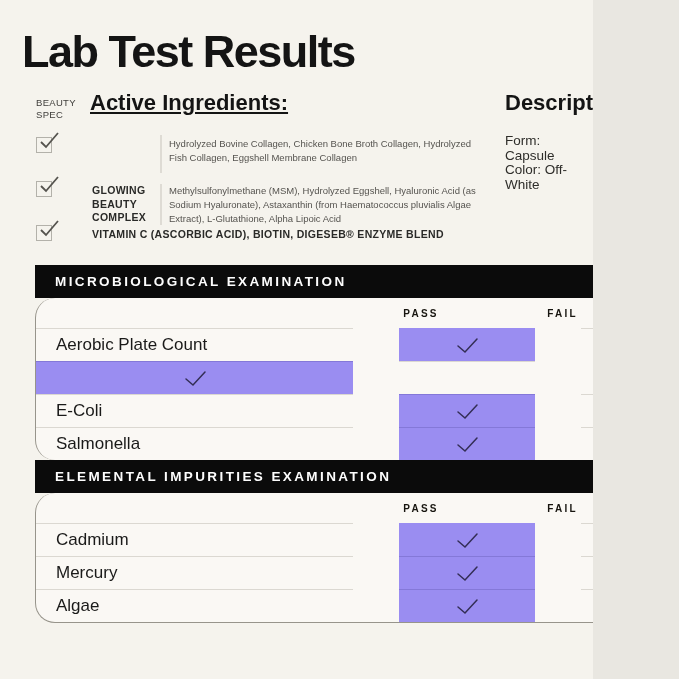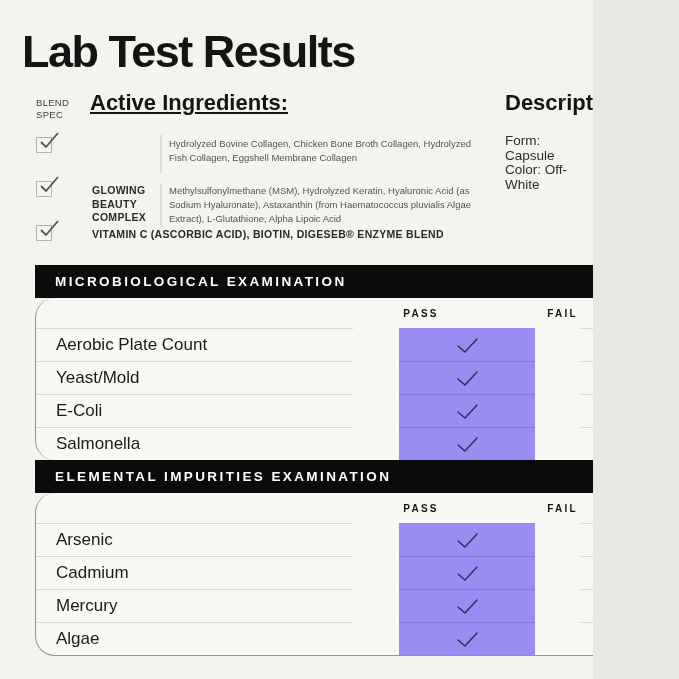--- a/index.html
+++ b/index.html
@@ -91,21 +91,21 @@
   <div class="title">Lab Test Results</div>
 
   <svg class="logo" viewBox="0 0 60 60">
     <circle cx="30" cy="30" r="29" fill="#0d0d0d"></circle>
     <path fill="#ffffff" fill-rule="evenodd" d="M24 16 L49 16 L33 48 Z  M30 23 L43 23 L34 40 Z"></path>
     <polygon fill="#ffffff" points="14,16 24,16 35,48 31,48"></polygon>
     <polygon fill="#0d0d0d" points="23.5,14 27,14 24.5,23 21,23"></polygon>
   </svg>
 
   <div class="within-spec">
-    <div>BLEND</div>
+    <div>BEAUTY</div>
     <div>SPEC</div>
   </div>
 
   <div class="ai-heading">Active Ingredients:</div>
 
   <span class="cb c0">
     <svg width="22" height="22" viewBox="0 0 22 22">
       <path d="M3 12 L8 17 L20 3" fill="none" stroke="#55534e" stroke-width="1.8"></path>
     </svg>
   </span>
@@ -118,21 +118,21 @@
     <svg width="22" height="22" viewBox="0 0 22 22">
       <path d="M3 12 L8 17 L20 3" fill="none" stroke="#55534e" stroke-width="1.8"></path>
     </svg>
   </span>
 
   <div class="ing-divider d0"></div>
   <div class="ing-desc i0">Hydrolyzed Bovine Collagen, Chicken Bone Broth Collagen, Hydrolyzed Fish Collagen, Eggshell Membrane Collagen</div>
 
   <div class="ing-name n1">GLOWING BEAUTY COMPLEX</div>
   <div class="ing-divider d1"></div>
-  <div class="ing-desc i1">Methylsulfonylmethane (MSM), Hydrolyzed Keratin, Hyaluronic Acid (as Sodium Hyaluronate), Astaxanthin (from Haematococcus pluvialis Algae Extract), L-Glutathione, Alpha Lipoic Acid</div>
+  <div class="ing-desc i1">Methylsulfonylmethane (MSM), Hydrolyzed Eggshell, Hyaluronic Acid (as Sodium Hyaluronate), Astaxanthin (from Haematococcus pluvialis Algae Extract), L-Glutathione, Alpha Lipoic Acid</div>
 
   <div class="ing-inline">VITAMIN C (ASCORBIC ACID), BIOTIN, DIGESEB® ENZYME BLEND</div>
 
   <div class="desc-heading">Description:</div>
   <div class="desc-line l0">Form: Capsule</div>
   <div class="desc-line l1">Color: Off-White</div>
 
   <div class="tables">
 
     <div class="table">
@@ -146,21 +146,20 @@
         <div class="trow">
           <div class="cell-label">Aerobic Plate Count</div>
           <div class="cell-pass">
             <svg width="26" height="18" viewBox="0 0 26 18">
                 <path d="M4 10 L11 16 L23 3" fill="none" stroke="#332e55" stroke-width="1.5" stroke-linecap="round"></path>
               </svg>
           </div>
           <div class="cell-fail"></div>
         </div>
         <div class="trow">
-          <div class="cell-label">Yeast/Mold</div>
           <div class="cell-pass">
             <svg width="26" height="18" viewBox="0 0 26 18">
                 <path d="M4 10 L11 16 L23 3" fill="none" stroke="#332e55" stroke-width="1.5" stroke-linecap="round"></path>
               </svg>
           </div>
           <div class="cell-fail"></div>
         </div>
         <div class="trow">
           <div class="cell-label">E-Coli</div>
           <div class="cell-pass">
@@ -184,29 +183,20 @@
 
     <div class="table">
       <div class="tbar">ELEMENTAL IMPURITIES EXAMINATION</div>
       <div class="tbody">
         <div class="colrow">
           <div class="hcell"></div>
           <div class="hcell">PASS</div>
           <div class="hcell">FAIL</div>
         </div>
         <div class="trow">
-          <div class="cell-label">Arsenic</div>
-          <div class="cell-pass">
-            <svg width="26" height="18" viewBox="0 0 26 18">
-                <path d="M4 10 L11 16 L23 3" fill="none" stroke="#332e55" stroke-width="1.5" stroke-linecap="round"></path>
-              </svg>
-          </div>
-          <div class="cell-fail"></div>
-        </div>
-        <div class="trow">
           <div class="cell-label">Cadmium</div>
           <div class="cell-pass">
             <svg width="26" height="18" viewBox="0 0 26 18">
                 <path d="M4 10 L11 16 L23 3" fill="none" stroke="#332e55" stroke-width="1.5" stroke-linecap="round"></path>
               </svg>
           </div>
           <div class="cell-fail"></div>
         </div>
         <div class="trow">
           <div class="cell-label">Mercury</div>

